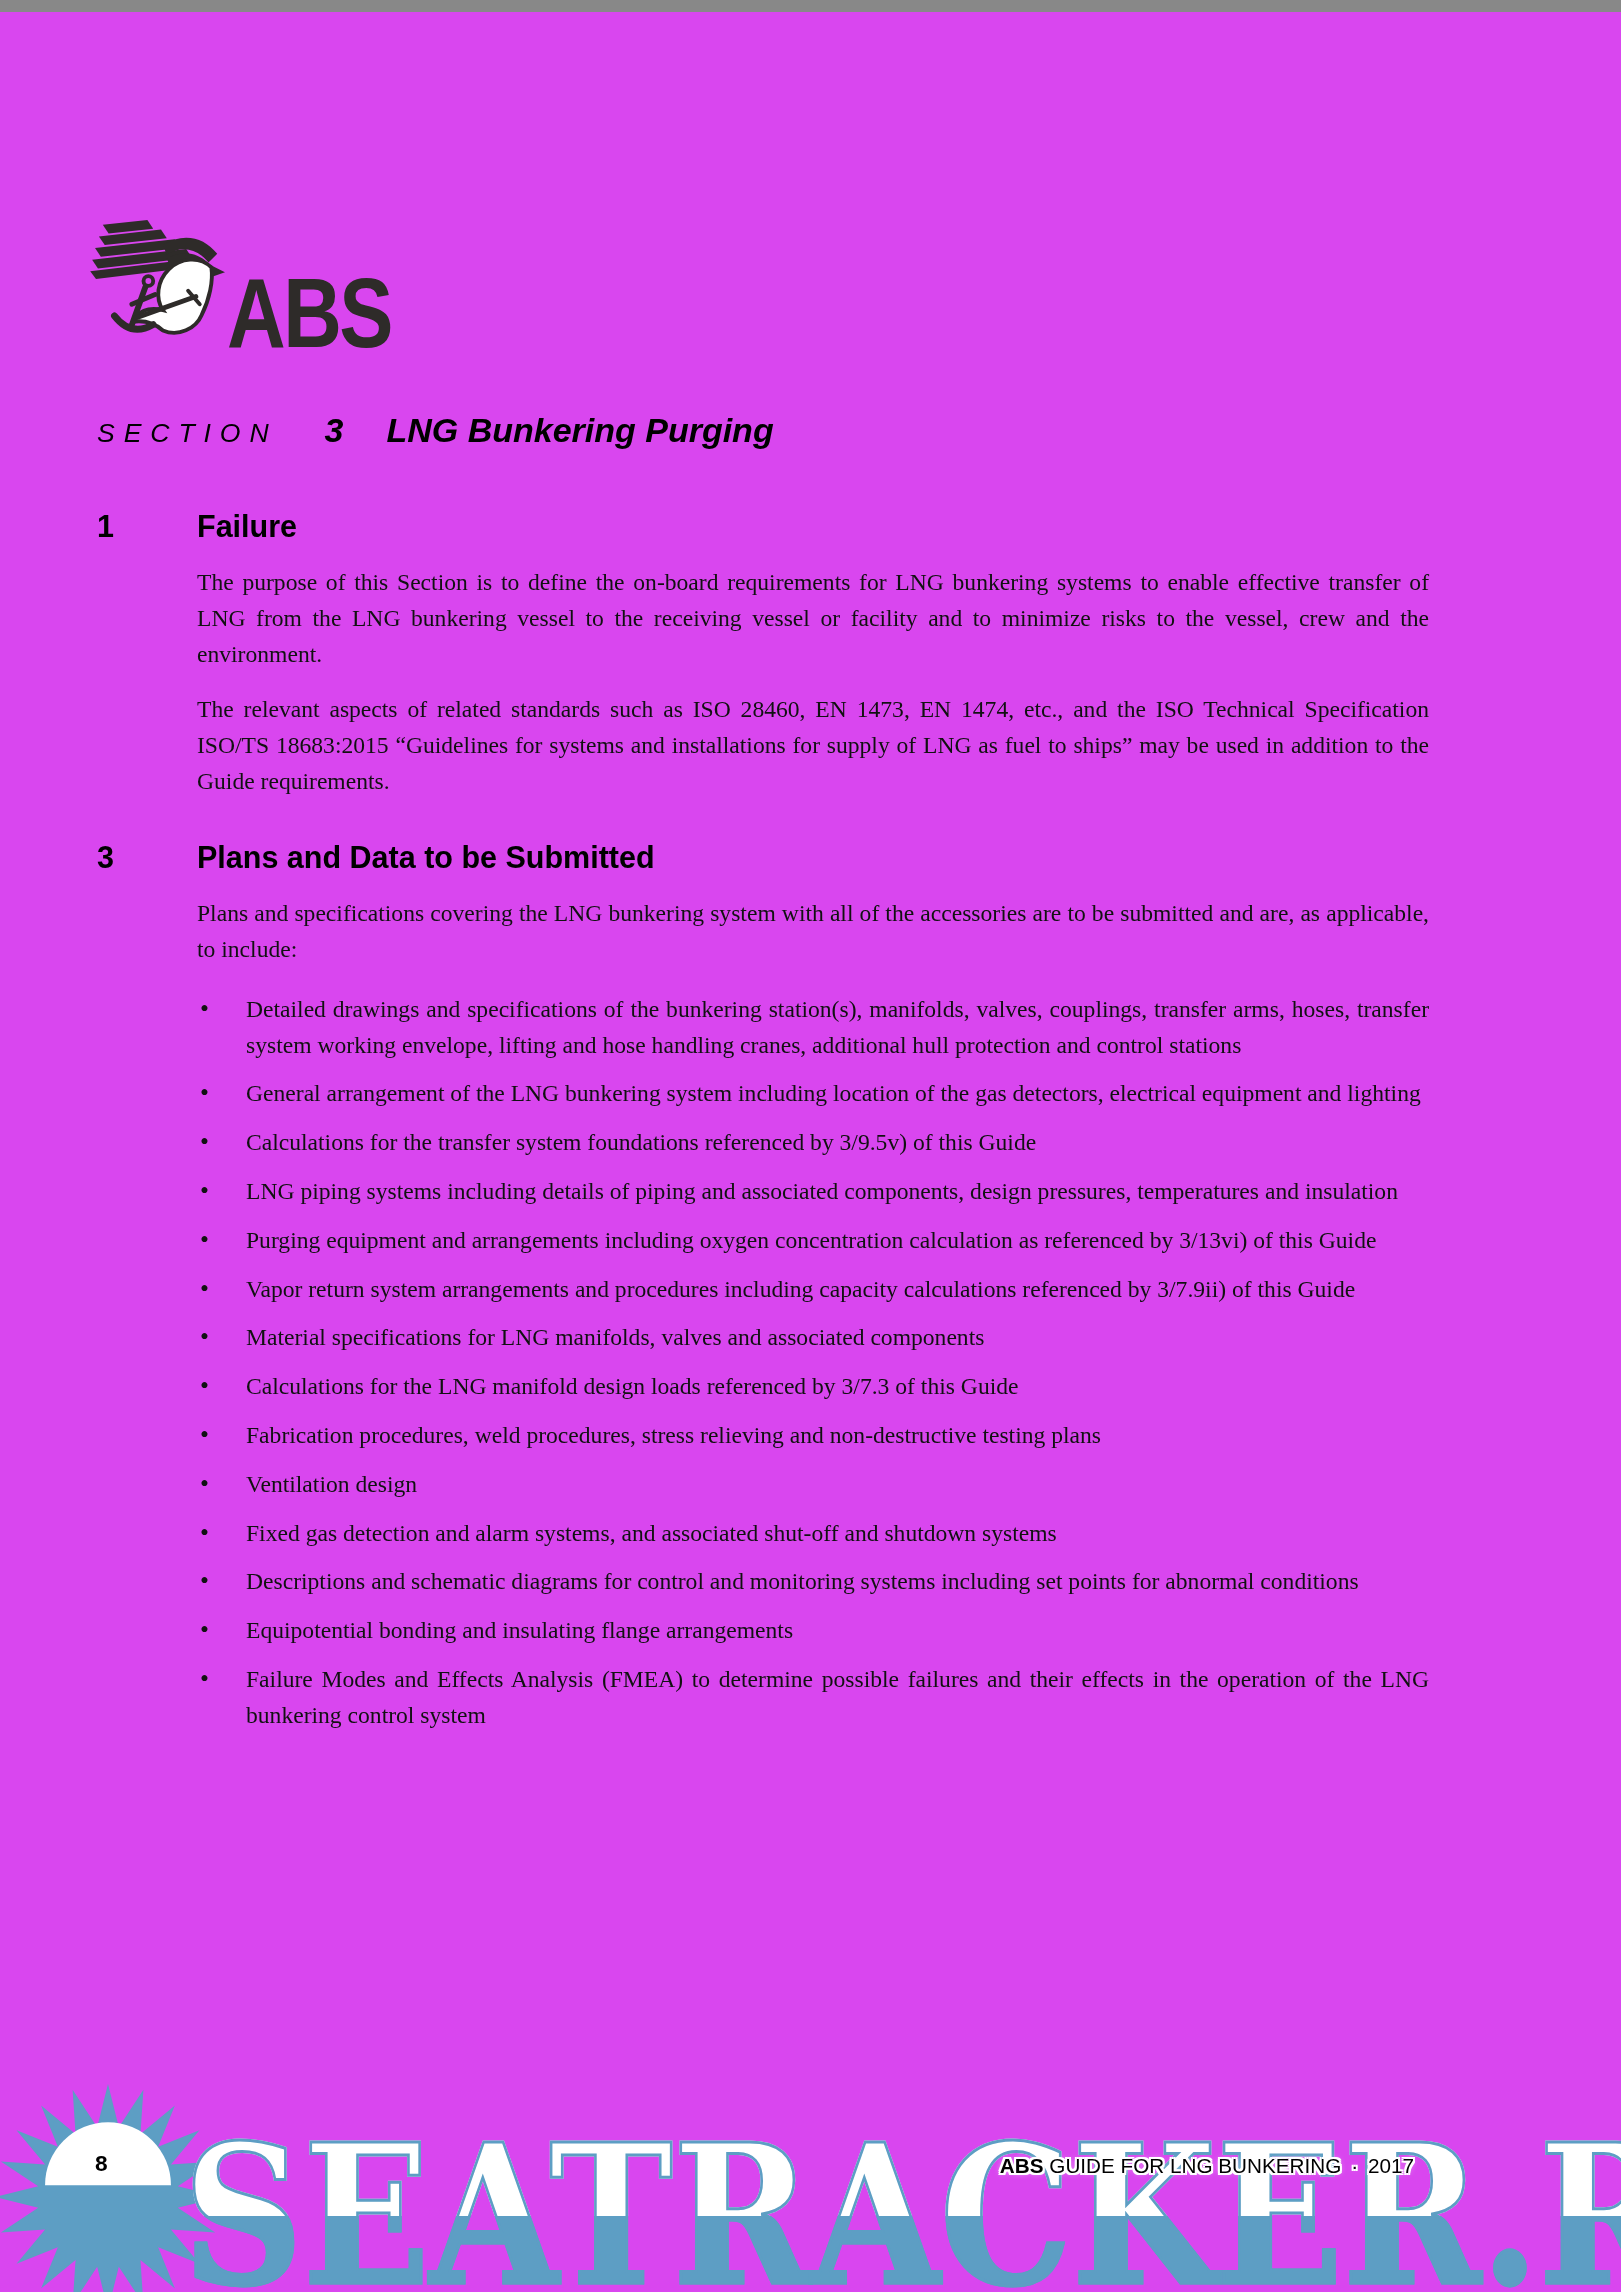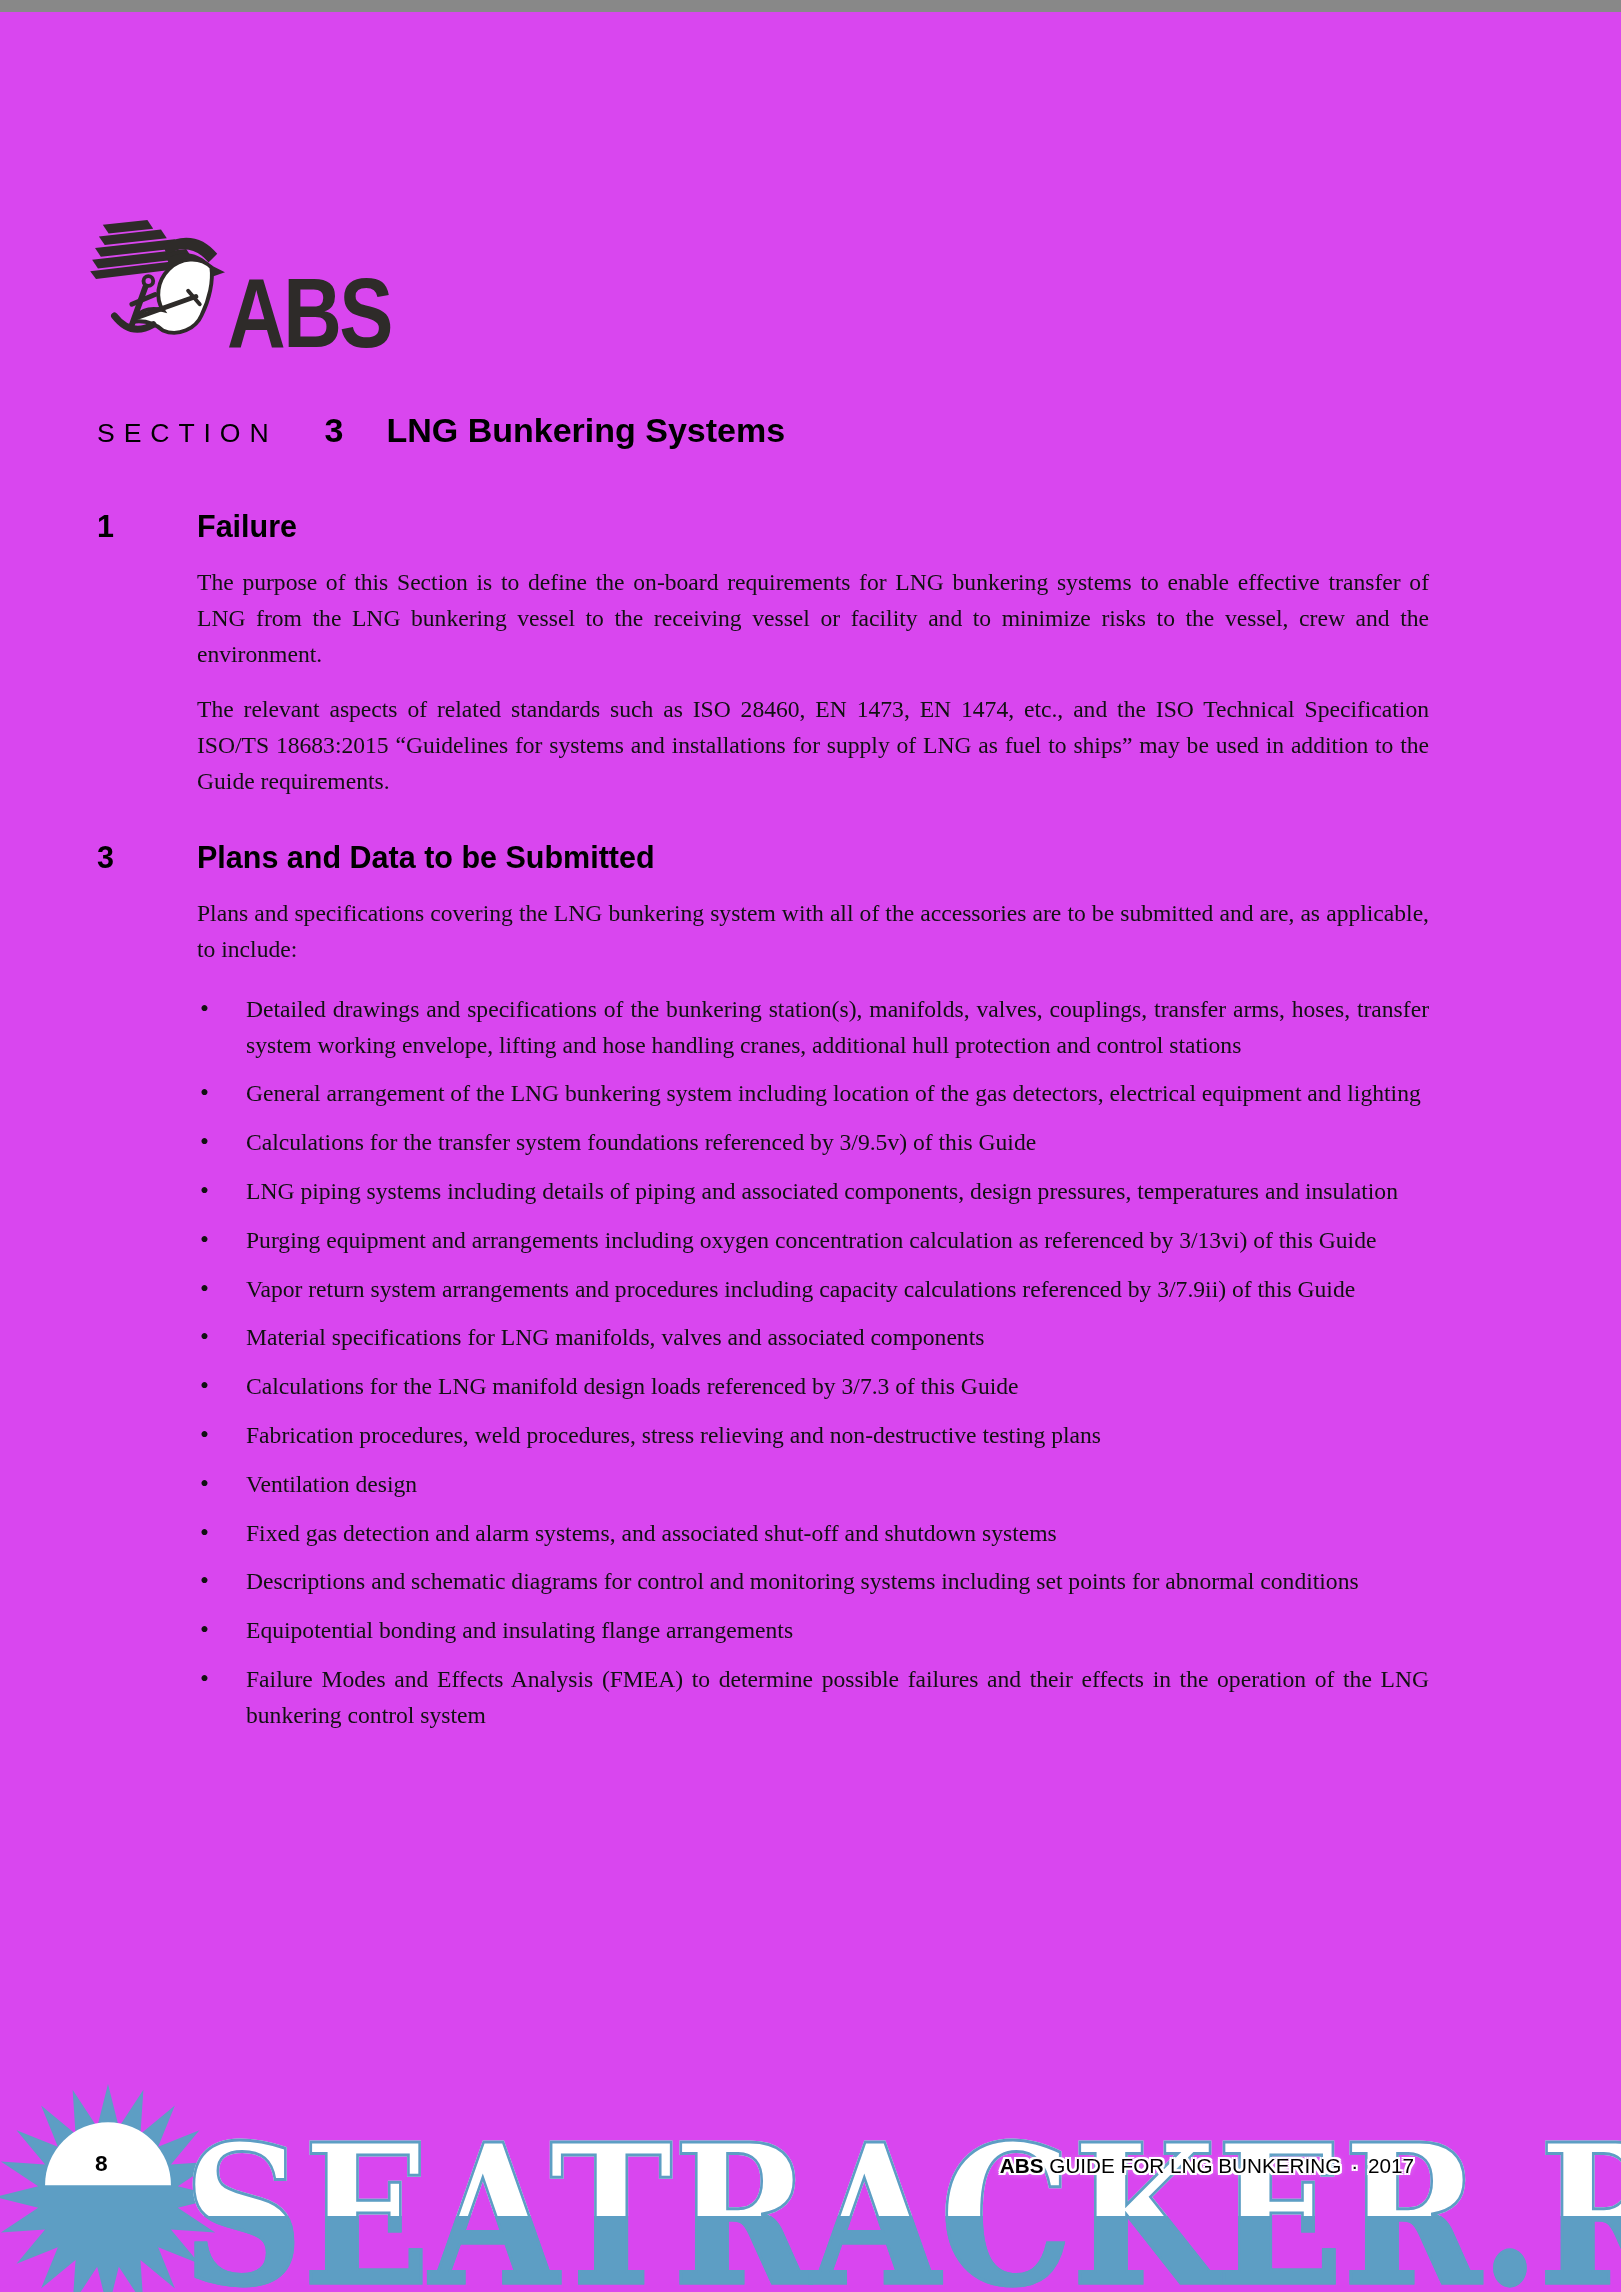--- a/index.html
+++ b/index.html
@@ -17,21 +17,21 @@
   .logo svg{width:146px;height:128px;display:block;}
   .logo-text{
     font-family:"Liberation Sans", sans-serif;
     font-weight:bold;font-size:99px;line-height:0.78;
     letter-spacing:-3px;color:#2e2b29;
     transform:scaleX(.82);transform-origin:left bottom;
     margin-left:-5.9px;margin-bottom:-5.9px;
   }
   
   .content{position:absolute;left:97px;top:399px;width:1332px;z-index:1;}
-  .sec-head{display:flex;align-items:baseline;font-family:"Liberation Sans", sans-serif;}
+  .sec-head{display:flex;align-items:baseline;font-family:"Liberation Sans", sans-serif;font-style:italic;}
   .sec-label{font-size:26.6px;letter-spacing:8.9px;font-weight:400;color:#000;}
   .sec-num{font-size:34px;font-weight:bold;margin-left:47px;color:#000;}
   .sec-title{font-size:34px;font-weight:bold;margin-left:43px;color:#000;}
   .h2row{display:flex;align-items:baseline;font-family:"Liberation Sans", sans-serif;color:#000;}
   .h2num{width:100px;font-size:30.5px;font-weight:bold;flex:none;}
   .h2txt{font-size:30.5px;font-weight:bold;}
   .h2-general{margin-top:59px;}
   .h2-plans{margin-top:41px;}
   .body{margin-left:100px;}
   .para{
@@ -103,21 +103,21 @@
       </g>
     </svg>
     <div class="logo-text">ABS</div>
   </div>
 
   <div class="content">
 
     <div class="sec-head">
       <span class="sec-label">SECTION</span>
       <span class="sec-num">3</span>
-      <span class="sec-title">LNG Bunkering Systems</span>
+      <span class="sec-title">LNG Bunkering Purging</span>
     </div>
 
     <div class="h2row h2-general">
       <span class="h2num">1</span>
       <span class="h2txt">Failure</span>
     </div>
     <div class="body">
       <p class="para">The purpose of this Section is to define the on-board requirements for LNG bunkering systems to enable effective transfer of LNG from the LNG bunkering vessel to the receiving vessel or facility and to minimize risks to the vessel, crew and the environment.</p>
       <p class="para">The relevant aspects of related standards such as ISO 28460, EN 1473, EN 1474, etc., and the ISO Technical Specification ISO/TS 18683:2015 “Guidelines for systems and installations for supply of LNG as fuel to ships” may be used in addition to the Guide requirements.</p>
     </div>

